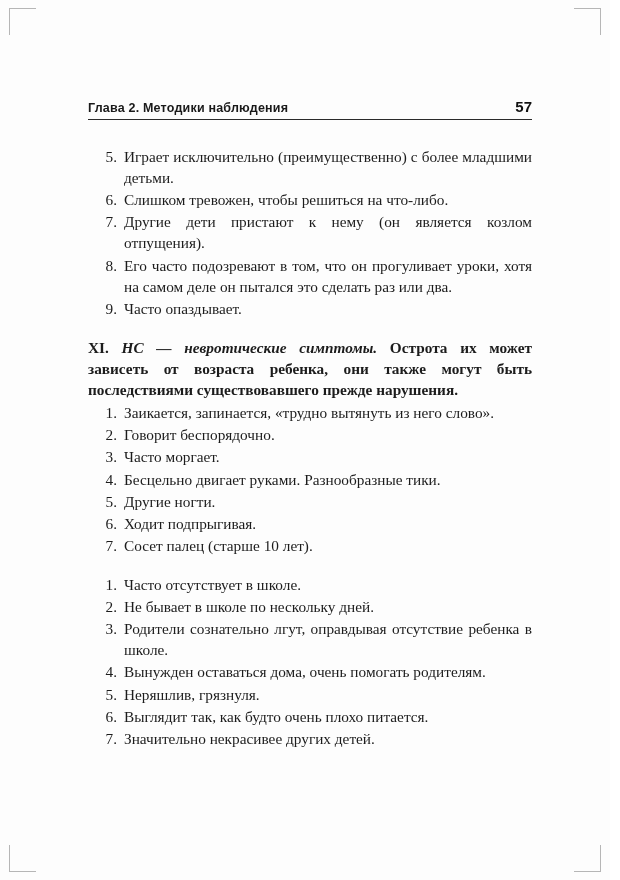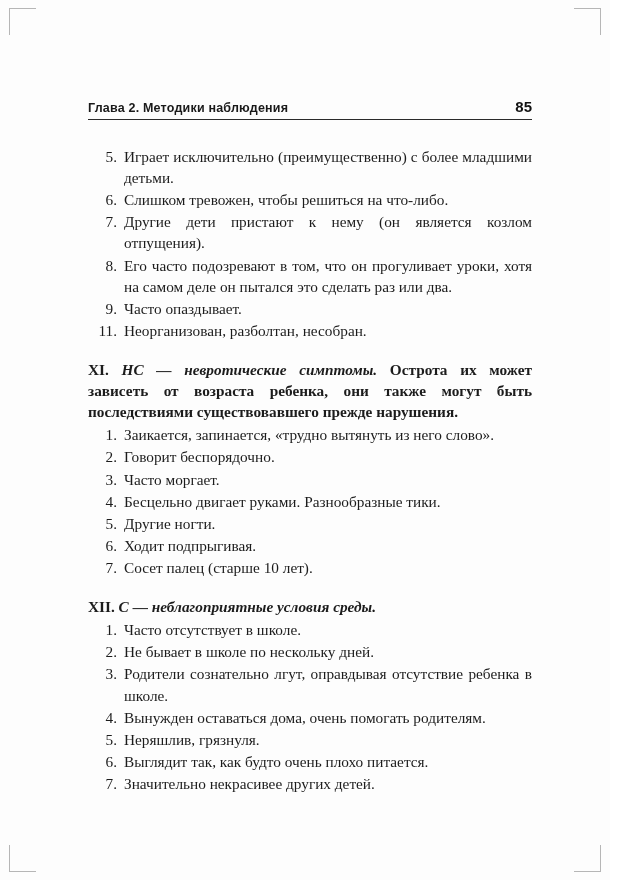--- a/index.html
+++ b/index.html
@@ -93,21 +93,21 @@
 
   <div class="crop tl"></div>
   <div class="crop tr"></div>
   <div class="crop bl"></div>
   <div class="crop br"></div>
 
   <div class="content">
 
     <div class="running-head">
       <span class="chapter-title">Глава 2. Методики наблюдения</span>
-      <span class="page-number">85</span>
+      <span class="page-number">57</span>
     </div>
 
     <div class="num-list">
 
         <div class="num-item">
           <span class="num">5.</span>
           <span class="txt">Играет исключительно (преимущественно) с более младшими детьми.</span>
         </div>
 
         <div class="num-item">
@@ -124,24 +124,20 @@
           <span class="num">8.</span>
           <span class="txt">Его часто подозревают в том, что он прогуливает уроки, хотя на самом деле он пытался это сделать раз или два.</span>
         </div>
 
         <div class="num-item">
           <span class="num">9.</span>
           <span class="txt">Часто опаздывает.</span>
         </div>
 
 
-        <div class="num-item">
-          <span class="num">11.</span>
-          <span class="txt">Неорганизован, разболтан, несобран.</span>
-        </div>
 
       </div>
 
     <p class="section-head">
       <span>XI. </span><span class="ital">НС — невротические симптомы.</span><span> Острота их может зависеть от возраста ребенка, они также могут быть последствиями существовавшего прежде нарушения.</span>
     </p>
 
     <div class="num-list">
 
         <div class="num-item">
@@ -173,23 +169,20 @@
           <span class="num">6.</span>
           <span class="txt">Ходит подпрыгивая.</span>
         </div>
 
         <div class="num-item">
           <span class="num">7.</span>
           <span class="txt">Сосет палец (старше 10 лет).</span>
         </div>
       </div>
 
-    <p class="section-head">
-      <span>XII. </span><span class="ital">С — неблагоприятные условия среды.</span><span></span>
-    </p>
 
     <div class="num-list">
 
         <div class="num-item">
           <span class="num">1.</span>
           <span class="txt">Часто отсутствует в школе.</span>
         </div>
 
         <div class="num-item">
           <span class="num">2.</span>

